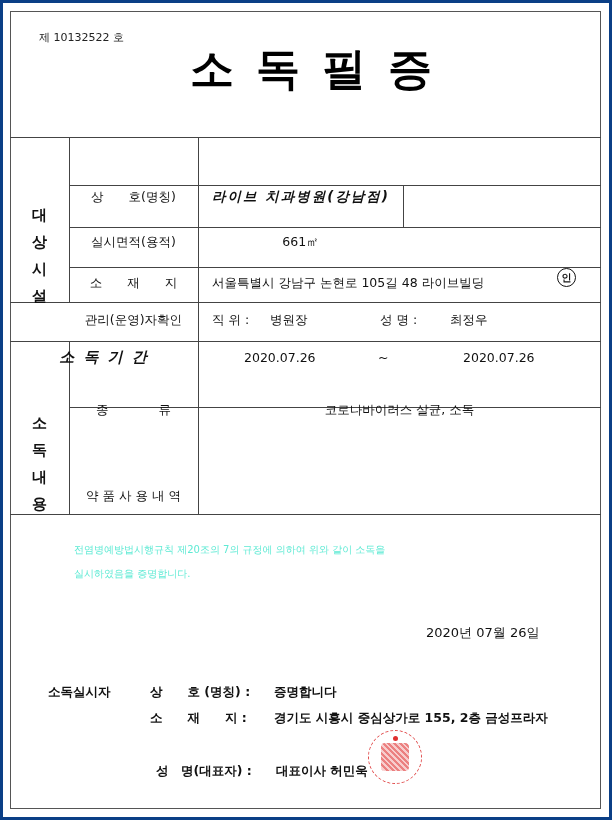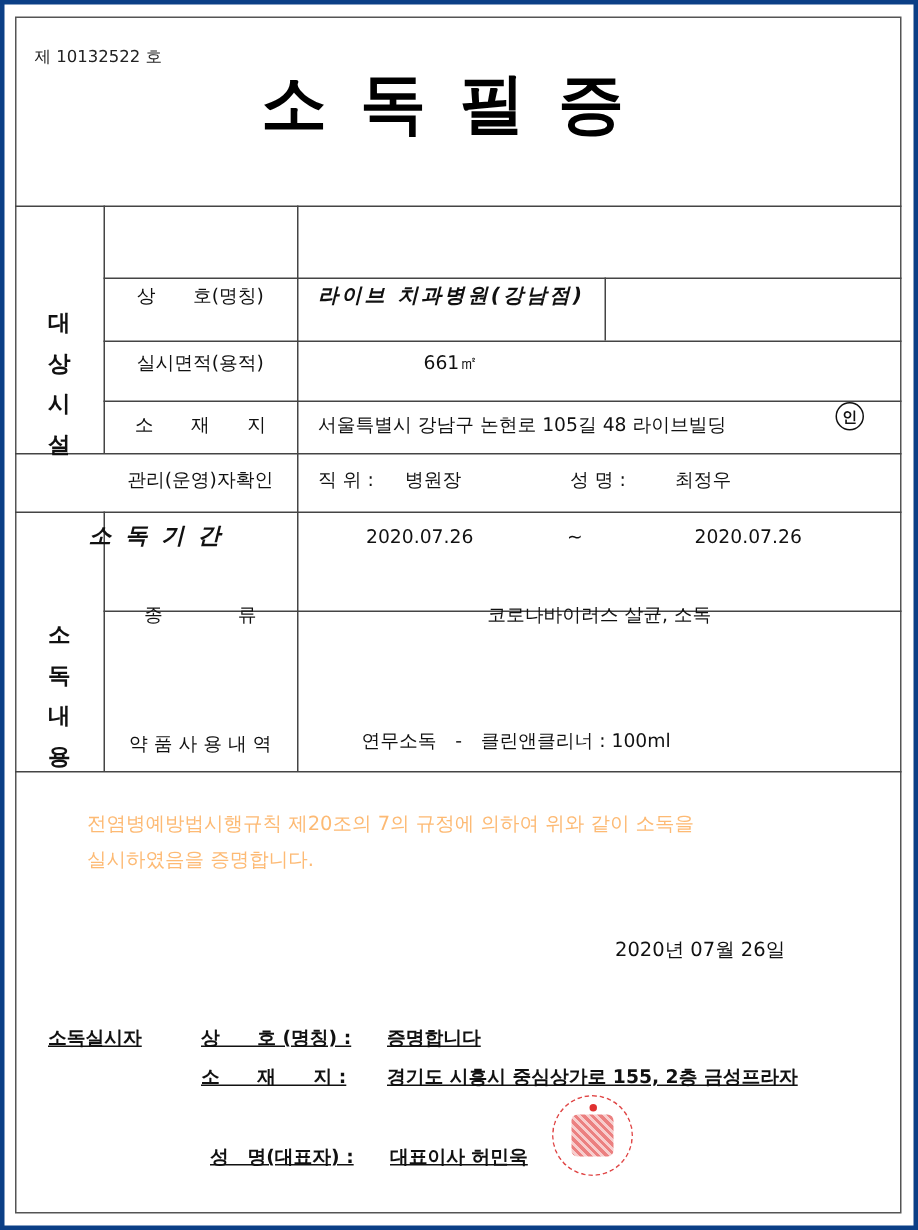--- a/index.html
+++ b/index.html
@@ -1,32 +1,32 @@
 <!DOCTYPE html>
 <html><head>
 <meta charset="utf-8">
 <style>
   html, body { margin:0; padding:0; }
   body { width:612px; height:820px; background:#0b3f86; position:relative; overflow:hidden;
          font-family:"DejaVu Sans","Liberation Sans",sans-serif; color:#111; }
   .paper { position:absolute; left:3px; top:3px; width:606px; height:814px; background:#fff; }
   .frame { position:absolute; left:10px; top:11px; width:591px; height:798px; border:1.5px solid #555; box-sizing:border-box; background:#fff; }
-  .abs { position:absolute; }
+  .abs { position:absolute;margin-left:16px; }
   .no { left:23px; top:30px; font-size:11px; color:#222; }
   .title { left:0; width:612px; top:40px; text-align:center; font-size:44px; font-weight:bold; letter-spacing:22px; color:#000; box-sizing:border-box; }
   .hl { position:absolute; height:0; border-top:1.3px solid #444; }
   .vl { position:absolute; width:0; border-left:1.3px solid #444; }
   .cell { position:absolute; display:flex; align-items:center; font-size:12.5px; color:#111;margin-top:36px; }
   .center { justify-content:center; text-align:center; }
   .vert { flex-direction:column; font-weight:bold; font-size:15px; line-height:27px; }
   .bold { font-weight:bold;font-style:italic; }
   .stamp-in { position:absolute; left:557px; top:268px; width:19px; height:19px; border:1.3px solid #111; border-radius:50%; font-size:10px; display:flex; align-items:center; justify-content:center; font-weight:bold; box-sizing:border-box; }
-  .body-text { left:58px; top:538px; font-size:13px; line-height:24px; color:#fdba74; }
+  .body-text { left:58px; top:538px; font-size:10px; line-height:24px; color:#5eead4; }
   .date { left:410px; top:624px; font-size:13px; }
-  .impl { font-size:12.5px; font-weight:bold; color:#111;text-decoration:underline; }
+  .impl { font-size:12.5px; font-weight:bold; color:#111; }
   .seal { position:absolute; left:368px; top:730px; width:54px; height:54px; border-radius:50%; border:1.2px dashed #e04848; box-sizing:border-box; }
   .seal-inner { position:absolute; left:12px; top:12px; width:28px; height:28px; background:repeating-linear-gradient(45deg,#e86a6a 0 2px,#f6c4c4 2px 4px); border-radius:4px; opacity:.85; }
   .seal-dot { position:absolute; left:24px; top:5px; width:5px; height:5px; background:#e03030; border-radius:50%; }
 </style>
 </head>
 <body>
 
 <div class="paper"></div>
 <div class="frame"></div>
 
@@ -81,21 +81,20 @@
   <span>독</span>
   <span>내</span>
   <span>용</span>
 </div>
 
 <div class="cell center" style="left:69px;top:341px;width:129px;height:66px;white-space:pre">종　　　　류</div>
 <div class="cell center" style="left:198px;top:341px;width:403px;height:66px">코로나바이러스 살균, 소독</div>
 
 <div class="cell center" style="left:69px;top:407px;width:129px;height:107px">약 품 사 용 내 역</div>
 <div class="abs" style="left:241px;top:434px;font-size:12.5px;line-height:24px;white-space:pre">
-  <div>연무소독　-　클린앤클리너 : 100ml</div>
 </div>
 
 <div class="abs body-text">
   <div>전염병예방법시행규칙 제20조의 7의 규정에 의하여 위와 같이 소독을</div>
   <div>실시하였음을 증명합니다.</div>
 </div>
 <div class="abs date">2020년 07월 26일</div>
 
 <div class="abs impl" style="left:32px;top:684px">소독실시자</div>
 <div class="abs impl" style="left:134px;top:684px;white-space:pre">상　　호 (명칭) :</div>

